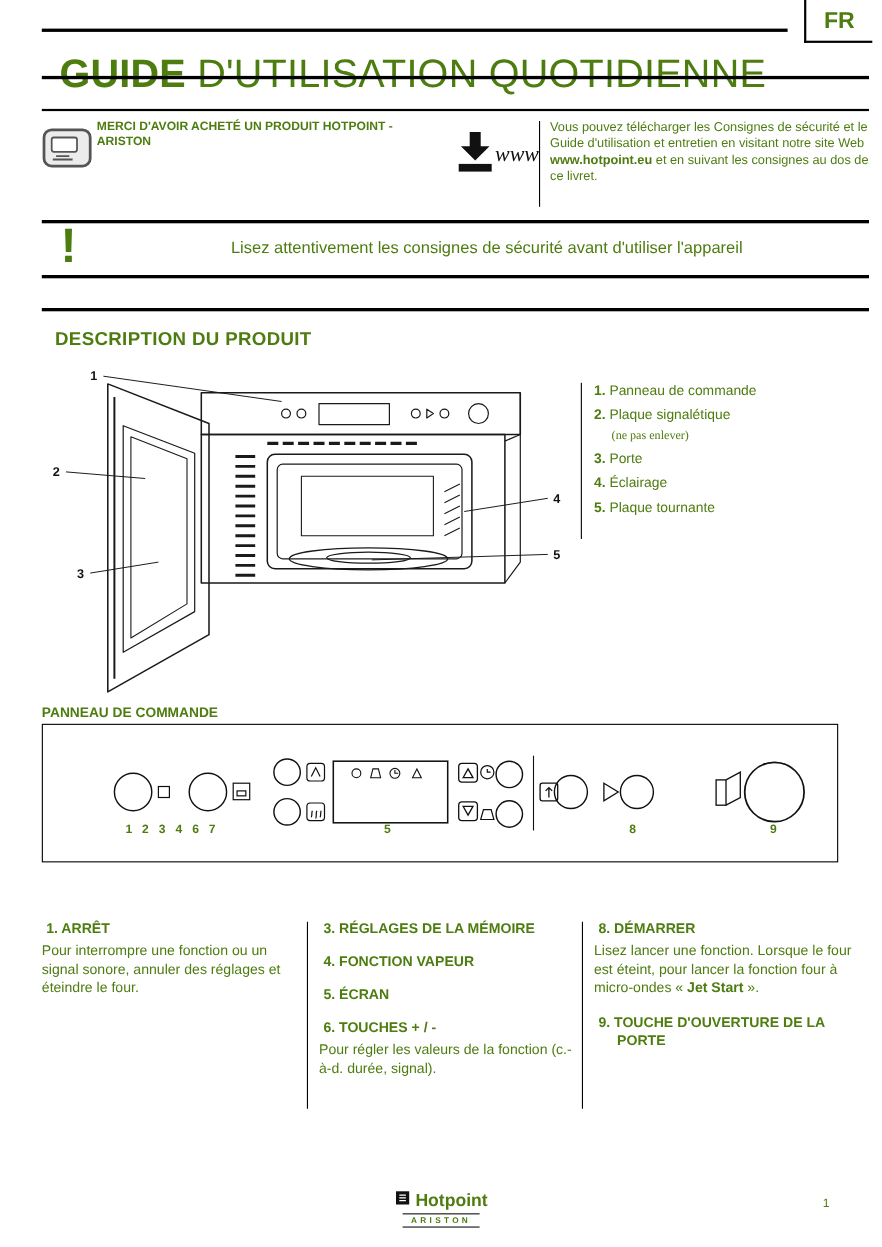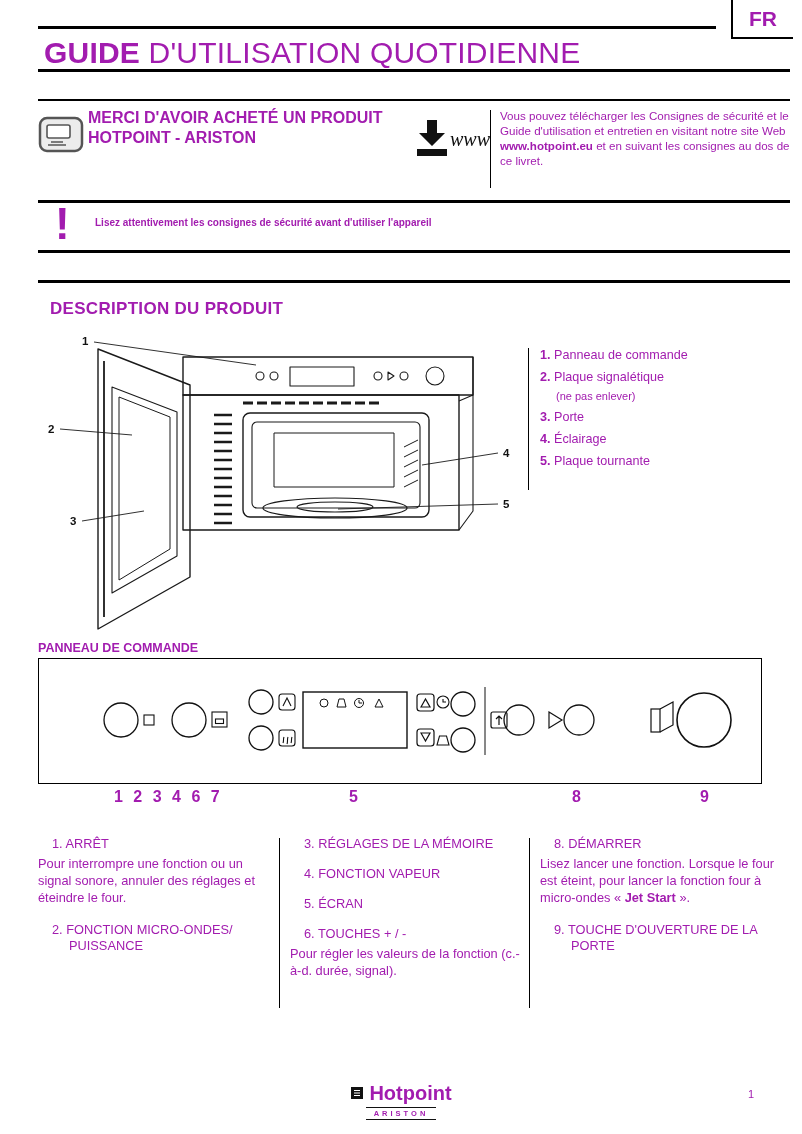--- a/index.html
+++ b/index.html
@@ -1,61 +1,61 @@
 <!DOCTYPE html>
 <html><head>
 <meta charset="utf-8">
 <style>
   html,body{margin:0;padding:0;background:#fff;}
   .page{position:relative;width:802px;height:1134px;background:#fff;overflow:hidden;
-        font-family:"Liberation Sans",sans-serif;color:#a21caf;}
+        font-family:"Liberation Sans",sans-serif;color:#4d7c0f;}
   .abs{position:absolute;}
   .rule{position:absolute;background:#000;}
   .vline{position:absolute;background:#000;width:1px;}
 
   .fr-box{position:absolute;left:731px;top:0;width:60px;height:37px;
           border-left:2px solid #000;border-bottom:2px solid #000;
           display:flex;align-items:center;justify-content:center;
           font-size:21px;font-weight:bold;}
-  .title{position:absolute;left:38px;top:30px;margin:6px;font-size:30px;font-weight:400;
+  .title{position:absolute;left:38px;top:30px;margin:16px;font-size:36px;font-weight:400;
          letter-spacing:.2px;white-space:nowrap;}
   .title .tb{font-weight:800;}
 
   .reg-icon{position:absolute;left:38px;top:116px;}
-  .reg-text{position:absolute;left:88px;top:108px;width:310px;font-size:16px;line-height:1.28;}
+  .reg-text{position:absolute;left:88px;top:108px;width:310px;font-size:11px;line-height:1.28;}
   .reg-text .h{font-weight:bold;}
   .dl-icon{position:absolute;left:412px;top:116px;}
   .dl-text{position:absolute;left:500px;top:108px;width:290px;font-size:11.6px;line-height:1.3;}
   b.inline{font-weight:bold;}
 
   .warn-icon{position:absolute;left:55px;top:202px;font-size:44px;font-weight:800;line-height:1;}
-  .warn-text{position:absolute;left:95px;right:12px;top:217px;
-             font-size:10px;font-weight:bold;}
+  .warn-text{position:absolute;left:95px;right:12px;top:217px;text-align:center;
+             font-size:15px;font-weight:normal;}
 
   .sec-h{position:absolute;left:38px;top:287px;margin:12px;font-size:17px;font-weight:800;letter-spacing:.3px;}
 
   .legend{position:absolute;left:540px;top:348px;width:245px;font-size:12.6px;}
   .legend-item{margin-bottom:8px;}
   .legend-item b{font-weight:bold;}
-  .legend-note{font-size:11px;margin:-2px 0 8px 16px;}
+  .legend-note{font-size:11px;margin:-2px 0 8px 16px;font-family:Liberation Serif, serif;}
 
   .panel-h{position:absolute;left:38px;top:641px;margin:0;font-size:12.5px;font-weight:800;}
   .panel-box{position:absolute;left:38px;top:658px;width:722px;height:124px;border:1px solid #000;}
 
-  .num-row{position:absolute;top:788px;font-size:16px;font-weight:bold;}
+  .num-row{position:absolute;top:748px;font-size:11px;font-weight:bold;}
   .num-group{letter-spacing:3px;}
 
   .col{position:absolute;font-size:12.8px;}
-  .ctl-h{font-weight:normal;padding-left:17px;text-indent:-17px;margin:0 14px 3px;line-height:1.25;}
+  .ctl-h{font-weight:bold;padding-left:17px;text-indent:-17px;margin:0 4px 3px;line-height:1.25;}
   .ctl-h.gap{margin-bottom:14px;}
   .ctl-b{margin:0 0 16px;line-height:1.33;}
 
   .footer-logo{position:absolute;left:0;right:0;top:1082px;display:flex;flex-direction:column;
                align-items:center;width:120px;margin:0 auto;}
-  .logo-top{display:flex;align-items:center;gap:5px;font-weight:800;font-size:20px;}
+  .logo-top{display:flex;align-items:center;gap:5px;font-weight:800;font-size:16px;}
   .logo-sub{margin-top:2px;border-top:1.5px solid #111;border-bottom:1.5px solid #111;
             padding:1px 8px;font-size:7.5px;letter-spacing:3px;font-weight:bold;}
   .page-num{position:absolute;left:748px;top:1088px;font-size:11px;}
 </style>
 </head>
 <body>
 
 <div class="page">
 
   <div class="fr-box">
@@ -220,21 +220,20 @@
   <span class="num-row" style="left:349px">5</span>
   <span class="num-row" style="left:572px">8</span>
   <span class="num-row" style="left:700px">9</span>
 
   <div class="vline" style="left:279px;top:838px;height:170px"></div>
   <div class="vline" style="left:529px;top:838px;height:170px"></div>
 
   <div class="col" style="left:38px;top:836px;width:233px">
     <div class="ctl-h"><span>1.</span> <span>ARRÊT</span></div>
     <p class="ctl-b">Pour interrompre une fonction ou un signal sonore, annuler des réglages et éteindre le four.</p>
-    <div class="ctl-h"><span>2.</span> <span>FONCTION MICRO-ONDES/ PUISSANCE</span></div>
   </div>
 
   <div class="col" style="left:290px;top:836px;width:230px">
     <div class="ctl-h gap"><span>3.</span> <span>RÉGLAGES DE LA MÉMOIRE</span></div>
     <div class="ctl-h gap"><span>4.</span> <span>FONCTION VAPEUR</span></div>
     <div class="ctl-h gap"><span>5.</span> <span>ÉCRAN</span></div>
     <div class="ctl-h"><span>6.</span> <span>TOUCHES + / -</span></div>
     <p class="ctl-b">Pour régler les valeurs de la fonction (c.-à-d. durée, signal).</p>
   </div>
 

